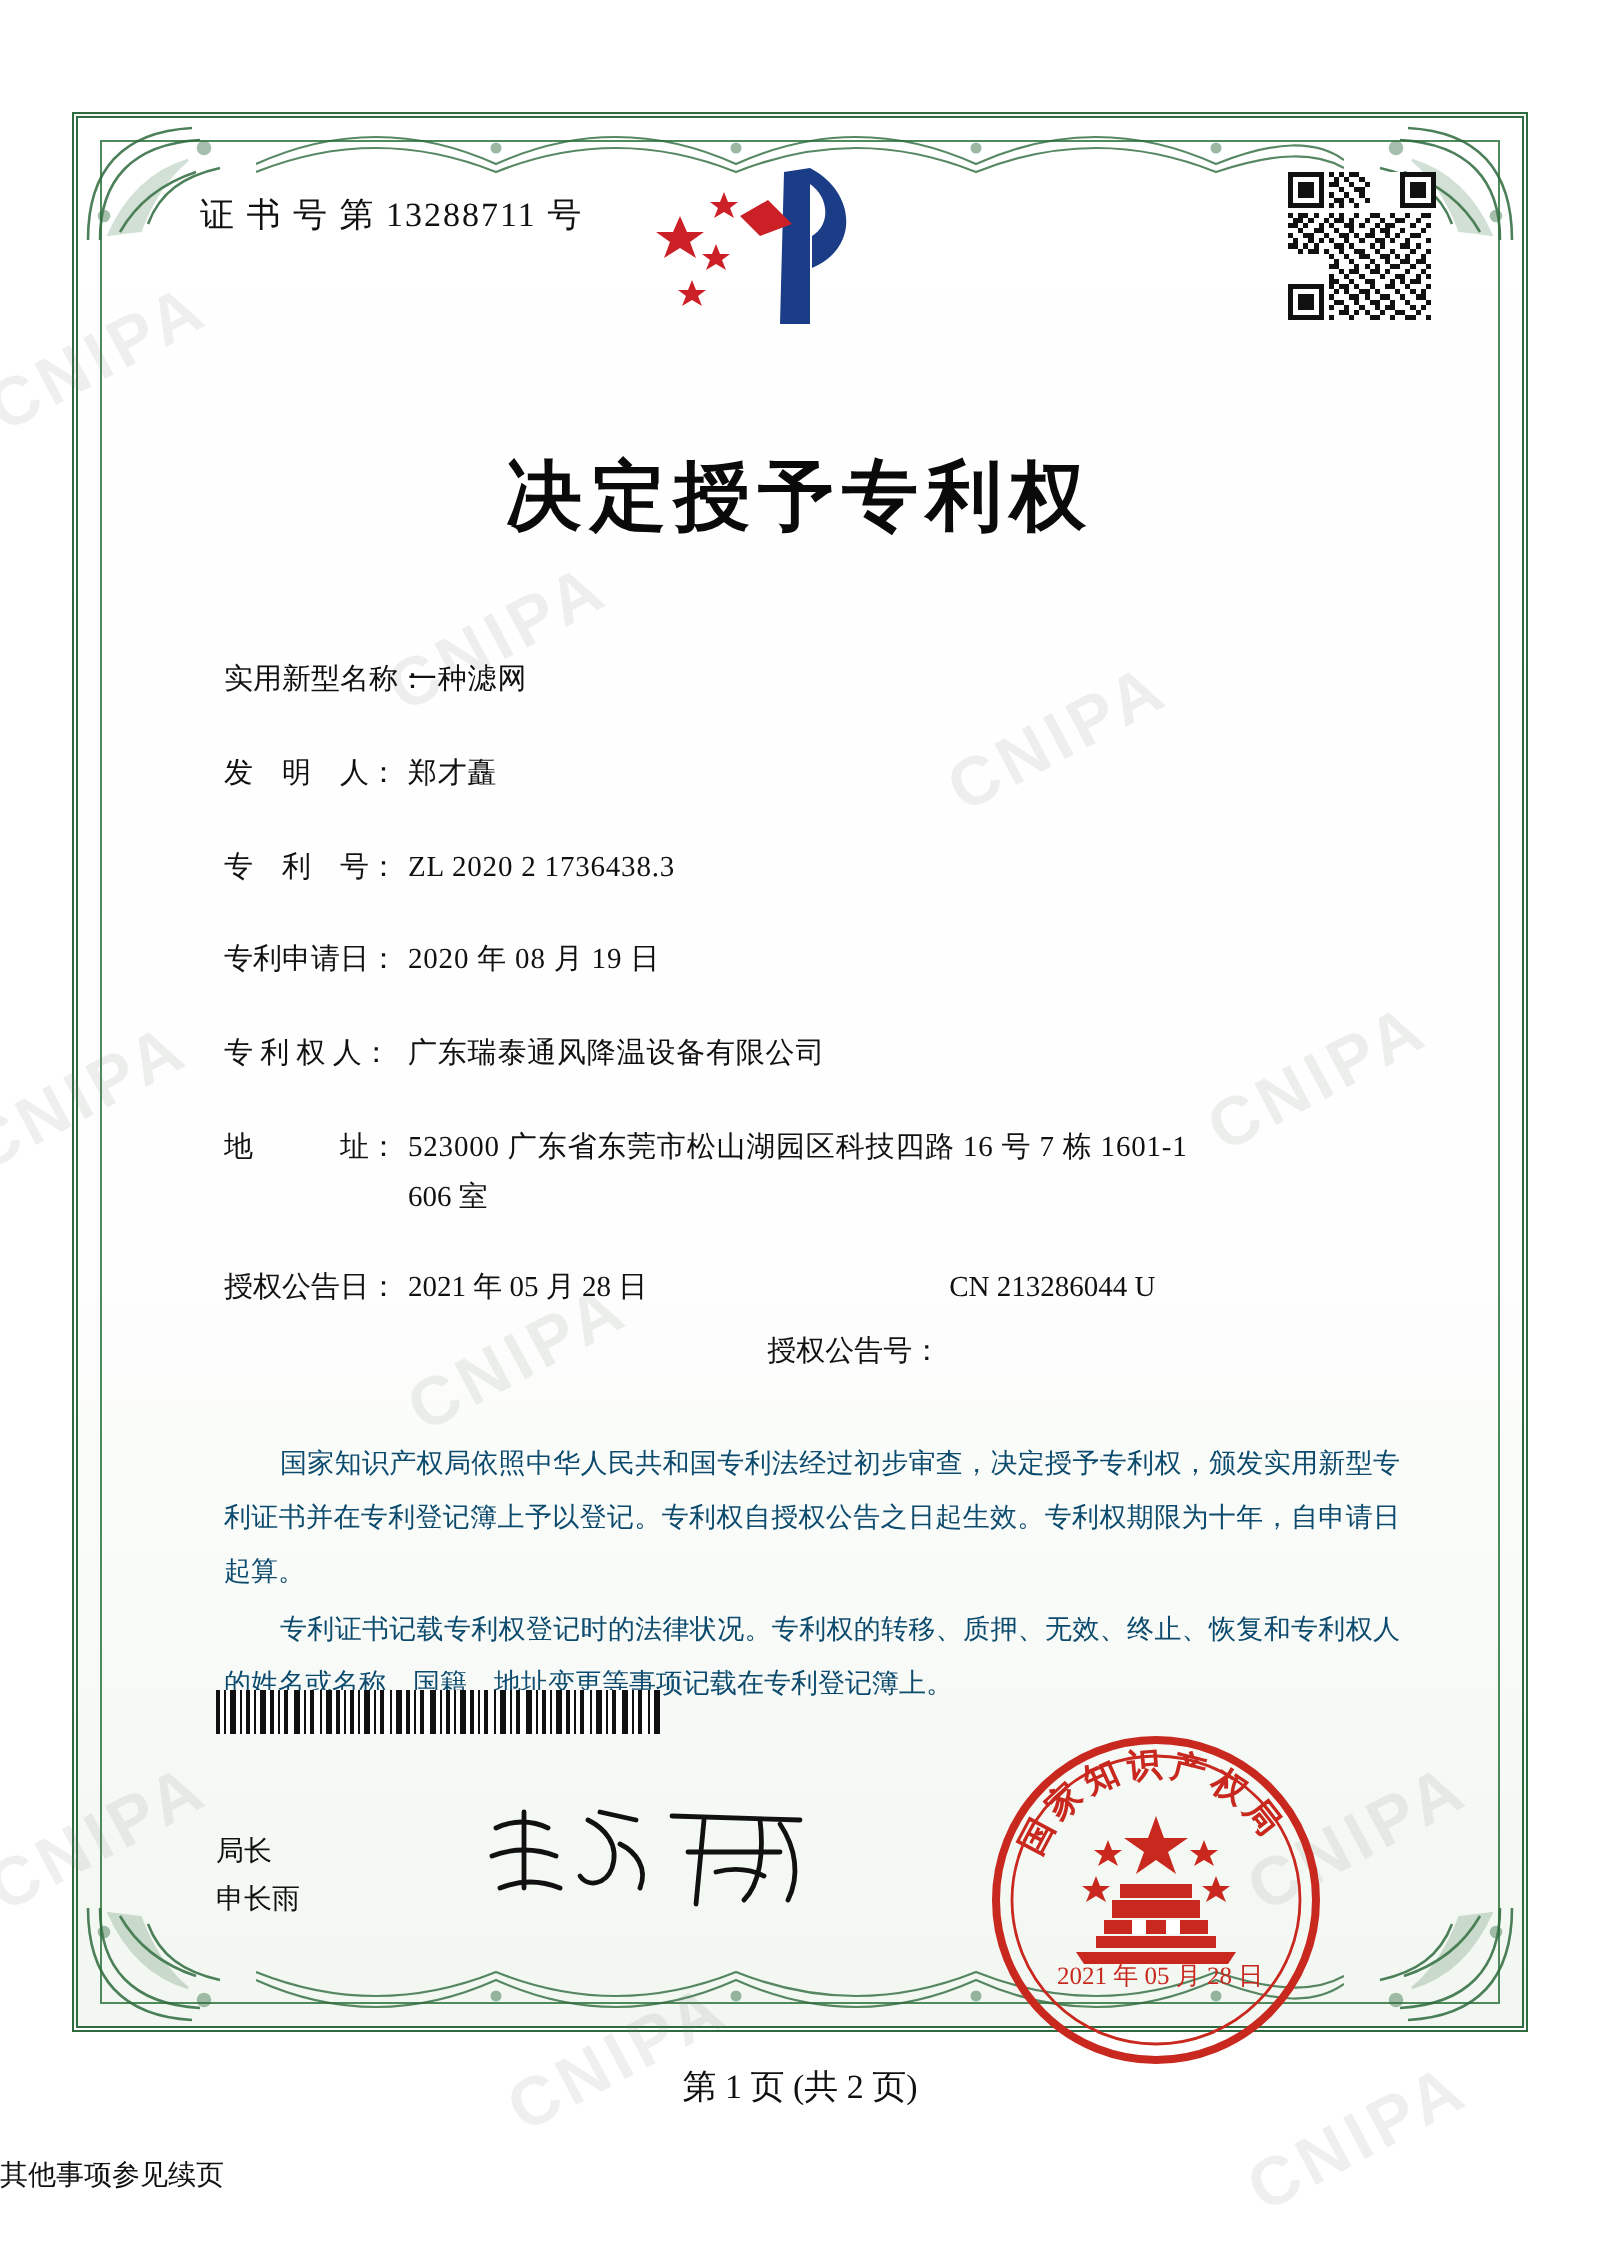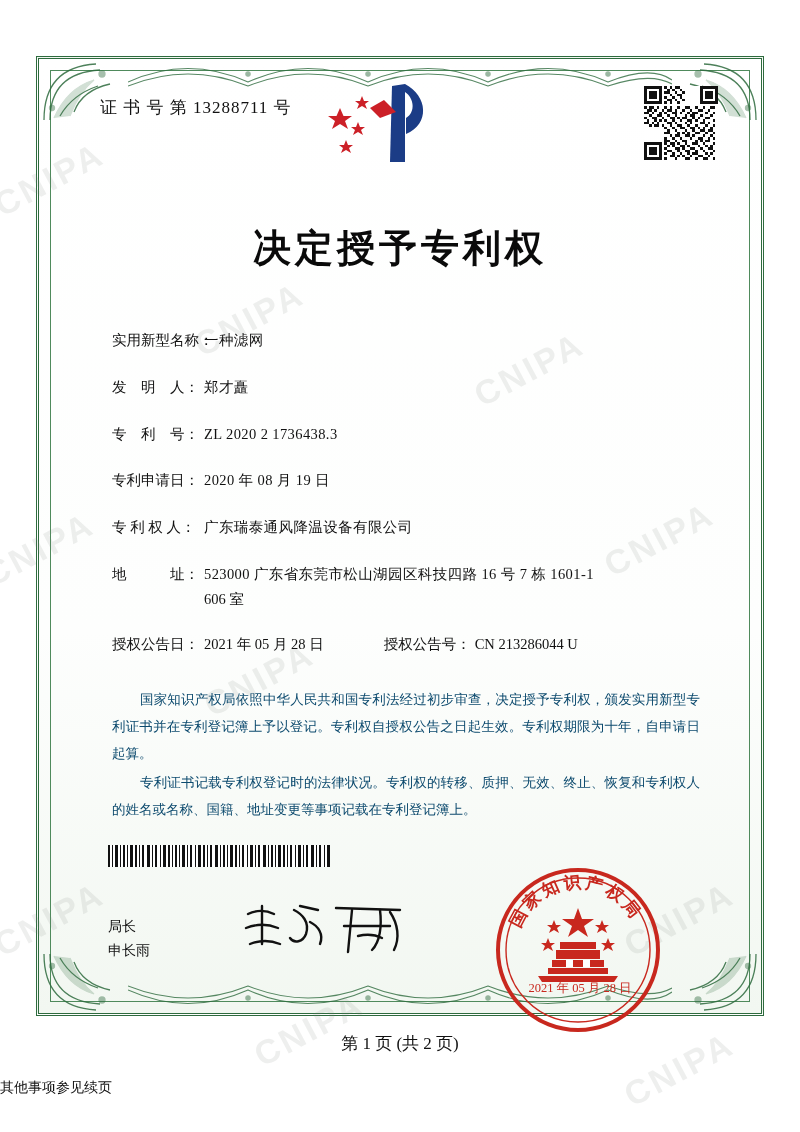--- a/index.html
+++ b/index.html
@@ -136,20 +136,21 @@
     flex: none;
     white-space: pre;
     letter-spacing: 0px;
   }
   .f-value {
     flex: 1;
     letter-spacing: .4px;
   }
   .f-value2 {
     margin-left: 60px;
+    margin-top: 32px;
   }
   .field-inline {
     display: flex;
     margin-bottom: 25px;
   }
   .addr-cont {
     margin-left: 92px;
     margin-top: -22px;
     margin-bottom: 24px;
   }

